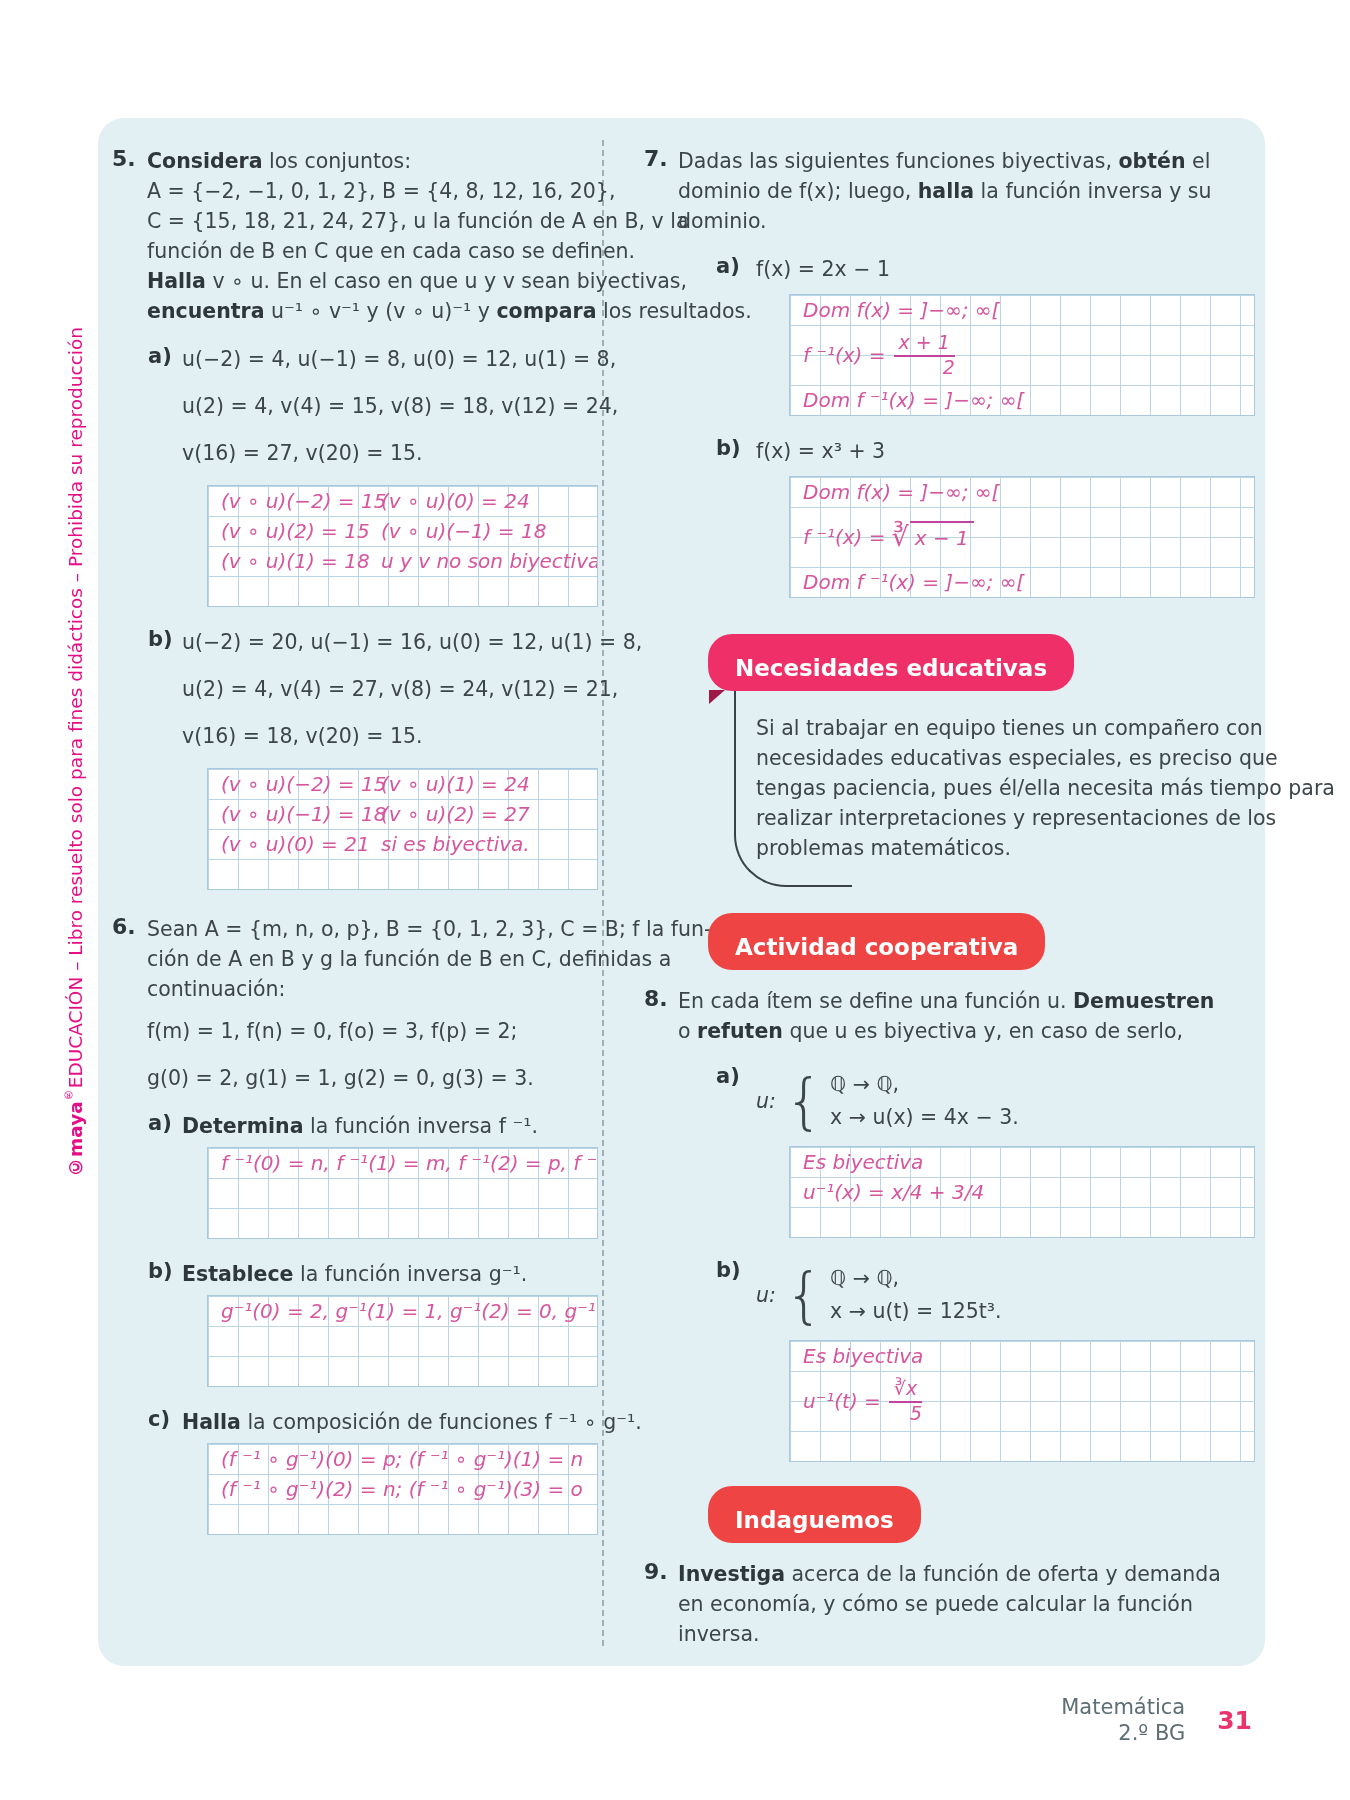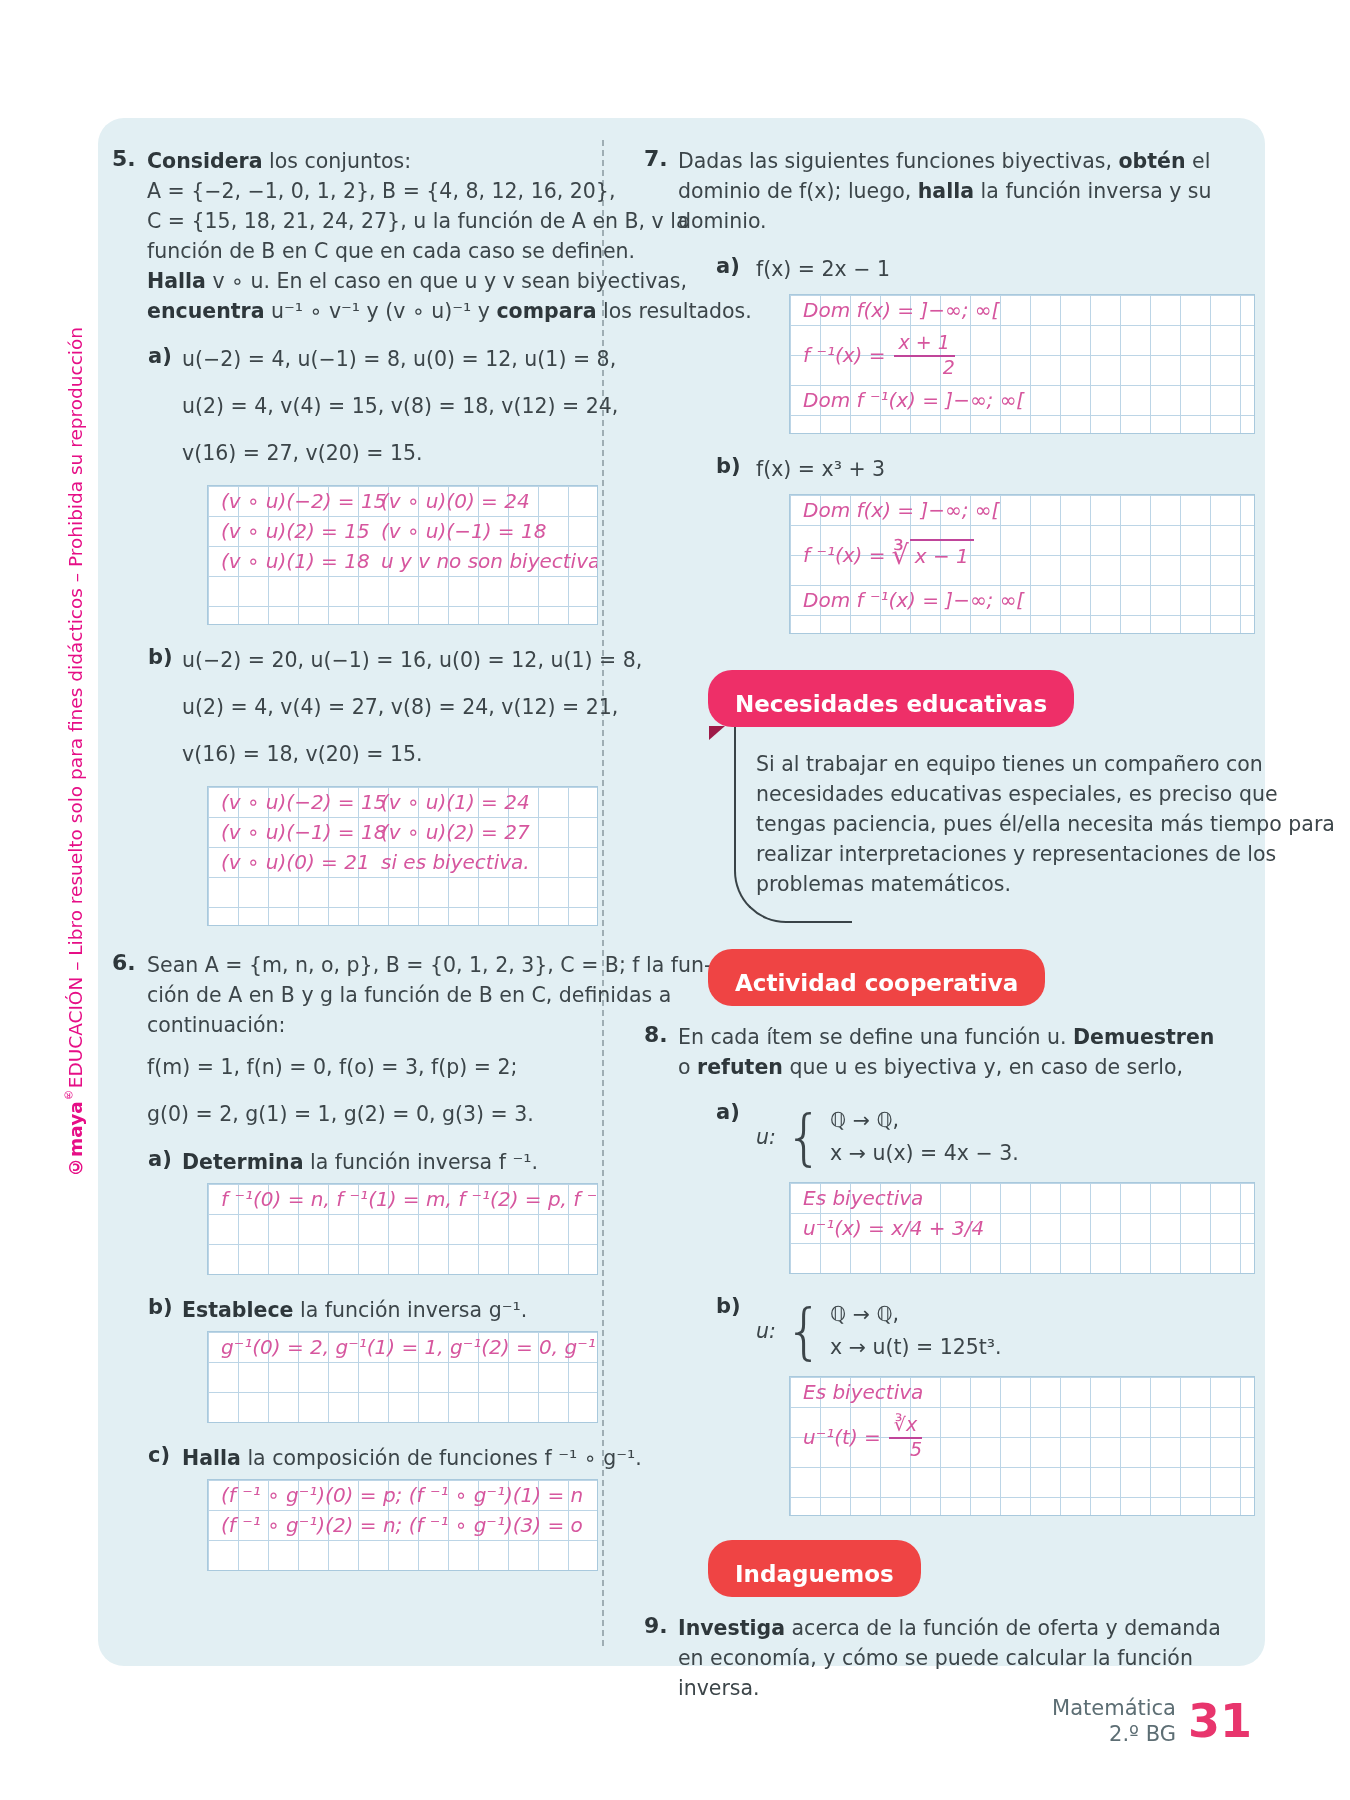--- a/index.html
+++ b/index.html
@@ -25,21 +25,21 @@
   .ilabel{width:34px;flex:none;font-weight:bold;color:#2E373B;font-size:21px;}
   .colR .ilabel{width:40px;}
   .ibody{flex:1;font-size:20.5px;line-height:30px;}
   
   .grid{box-sizing:border-box;background-color:#ffffff;border:1px solid #A9C9DD;
         background-image:linear-gradient(to right,#BCD5E6 1px,transparent 1px),
                          linear-gradient(to bottom,#BCD5E6 1px,transparent 1px);
         background-size:30px 30px;overflow:hidden;}
   .colL .grid{width:391px;margin-left:25px;margin-top:6px;}
   .colR .grid{width:466px;margin-left:33px;margin-top:10px;}
-  .g122{height:140px;} .g92{height:92px;}
+  .g122{height:122px;} .g92{height:92px;}
   .grow{height:30px;display:flex;align-items:center;padding-left:13px;
         font-style:italic;color:#D6569E;font-size:20px;white-space:nowrap;}
   .grow .c1{width:160px;flex:none;}
   .tall{height:60px;}
   .frac{display:inline-flex;flex-direction:column;align-items:flex-end;line-height:1.15;
         margin-left:8px;font-size:19px;}
   .frac .num{border-bottom:2px solid #C0459A;padding:0 5px 1px;}
   .radbig{font-size:27px;font-style:normal;margin:0 1px 0 6px;}
   .rcand{border-top:2px solid #C0459A;padding:0 5px;}
   
@@ -61,23 +61,23 @@
   .pu{font-style:italic;margin-right:9px;}
   .brace{font-size:60px;font-weight:200;line-height:0.95;margin-right:7px;color:#3C4549;}
   .plines div{line-height:33px;white-space:nowrap;}
   
   .sidebar{position:absolute;left:62px;top:412px;height:766px;
            writing-mode:vertical-rl;transform:rotate(180deg);
            color:#E60E86;font-size:18.5px;white-space:nowrap;}
   .sidebar .b{font-weight:bold;}
   .sidebar sup{font-size:11px;}
   
-  .footer{position:absolute;top:1694px;right:98px;display:flex;align-items:center;gap:12px;}
+  .footer{position:absolute;top:1694px;right:98px;display:flex;align-items:center;gap:32px;}
   .fmeta{text-align:right;color:#5D6E74;font-size:21px;line-height:26px;}
-  .fpage{color:#E8356D;font-size:46px;font-weight:bold;}
+  .fpage{color:#E8356D;font-size:25px;font-weight:bold;}
 </style>
 </head>
 <body>
 
 <div class="page">
   <div class="panel"></div>
   <div class="divider"></div>
 
   <div class="sidebar">
     <span class="b">©maya</span><sup>®</sup><span>EDUCACIÓN – Libro resuelto solo para fines didácticos – Prohibida su reproducción</span>

